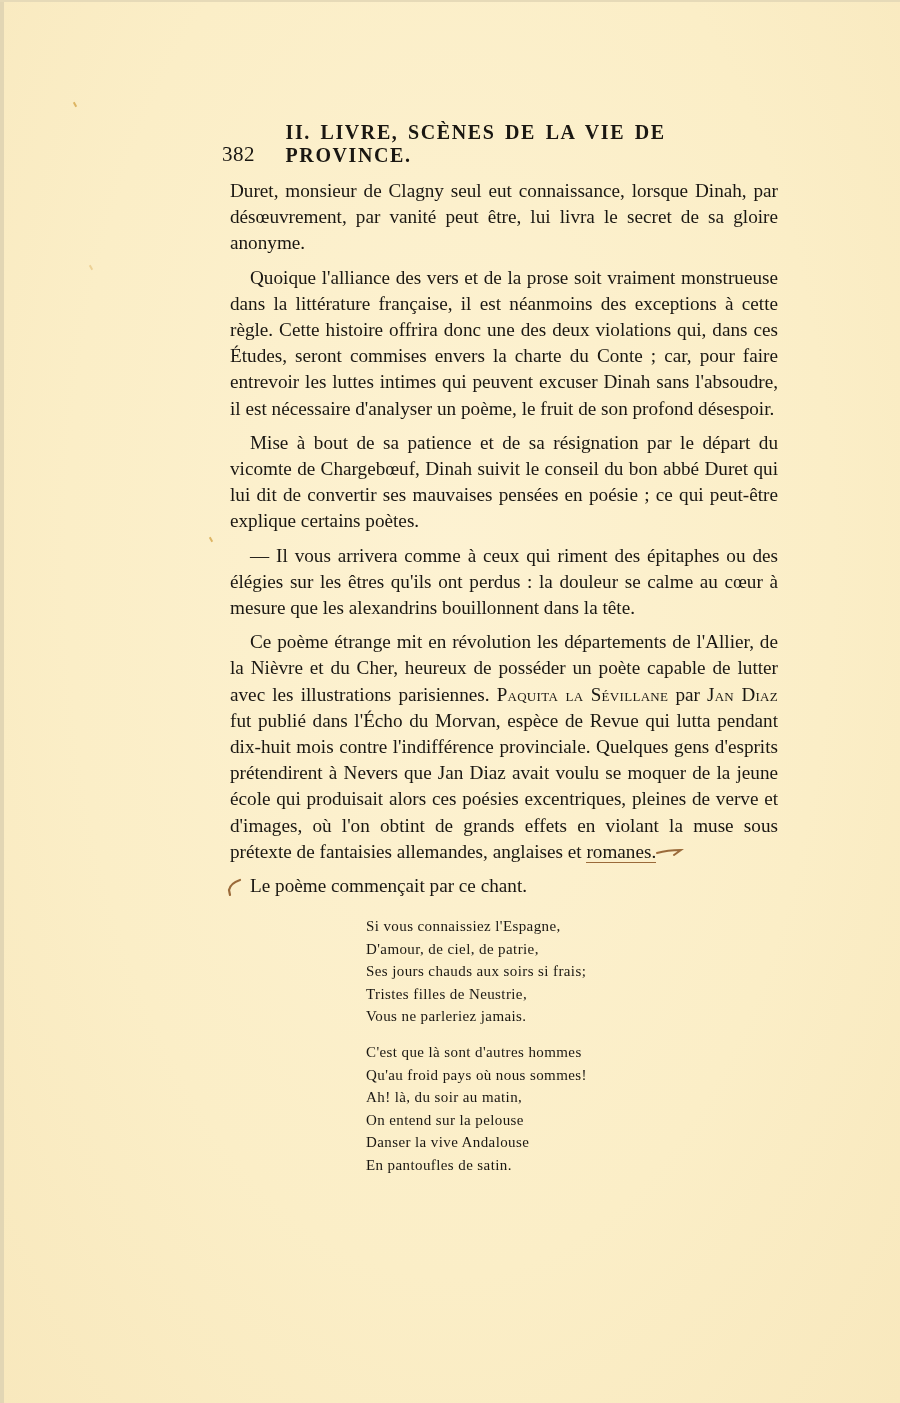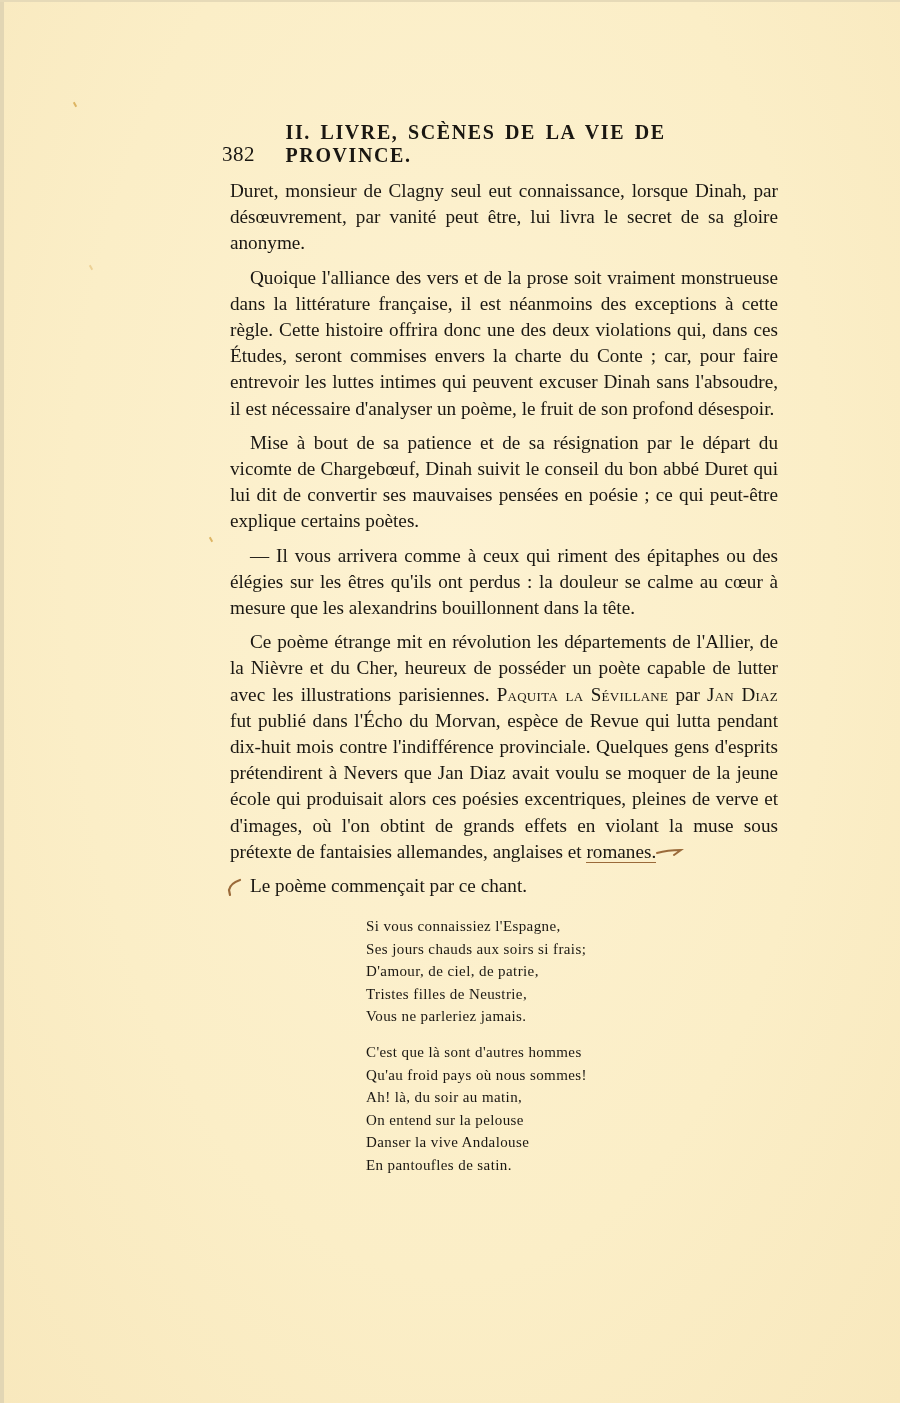--- a/index.html
+++ b/index.html
@@ -118,22 +118,22 @@
 
   <div class="pen-mark-left">
     <svg width="16" height="20" viewBox="0 0 16 20">
         <path d="M14 2 C8 4, 4 7, 3 12 L4 17" stroke="#9a6a3a" stroke-width="2.2" fill="none" stroke-linecap="round"></path>
       </svg>
   </div>
 
   <div class="poem">
     <div class="stanza">
       <span class="verse">Si vous connaissiez l'Espagne,</span>
+      <span class="verse">D'amour, de ciel, de patrie,</span>
       <span class="verse">Ses jours chauds aux soirs si frais;</span>
-      <span class="verse">D'amour, de ciel, de patrie,</span>
       <span class="verse">Tristes filles de Neustrie,</span>
       <span class="verse">Vous ne parleriez jamais.</span>
     </div>
     <div class="stanza">
       <span class="verse">C'est que là sont d'autres hommes</span>
       <span class="verse">Qu'au froid pays où nous sommes!</span>
       <span class="verse">Ah! là, du soir au matin,</span>
       <span class="verse">On entend sur la pelouse</span>
       <span class="verse">Danser la vive Andalouse</span>
       <span class="verse">En pantoufles de satin.</span>

